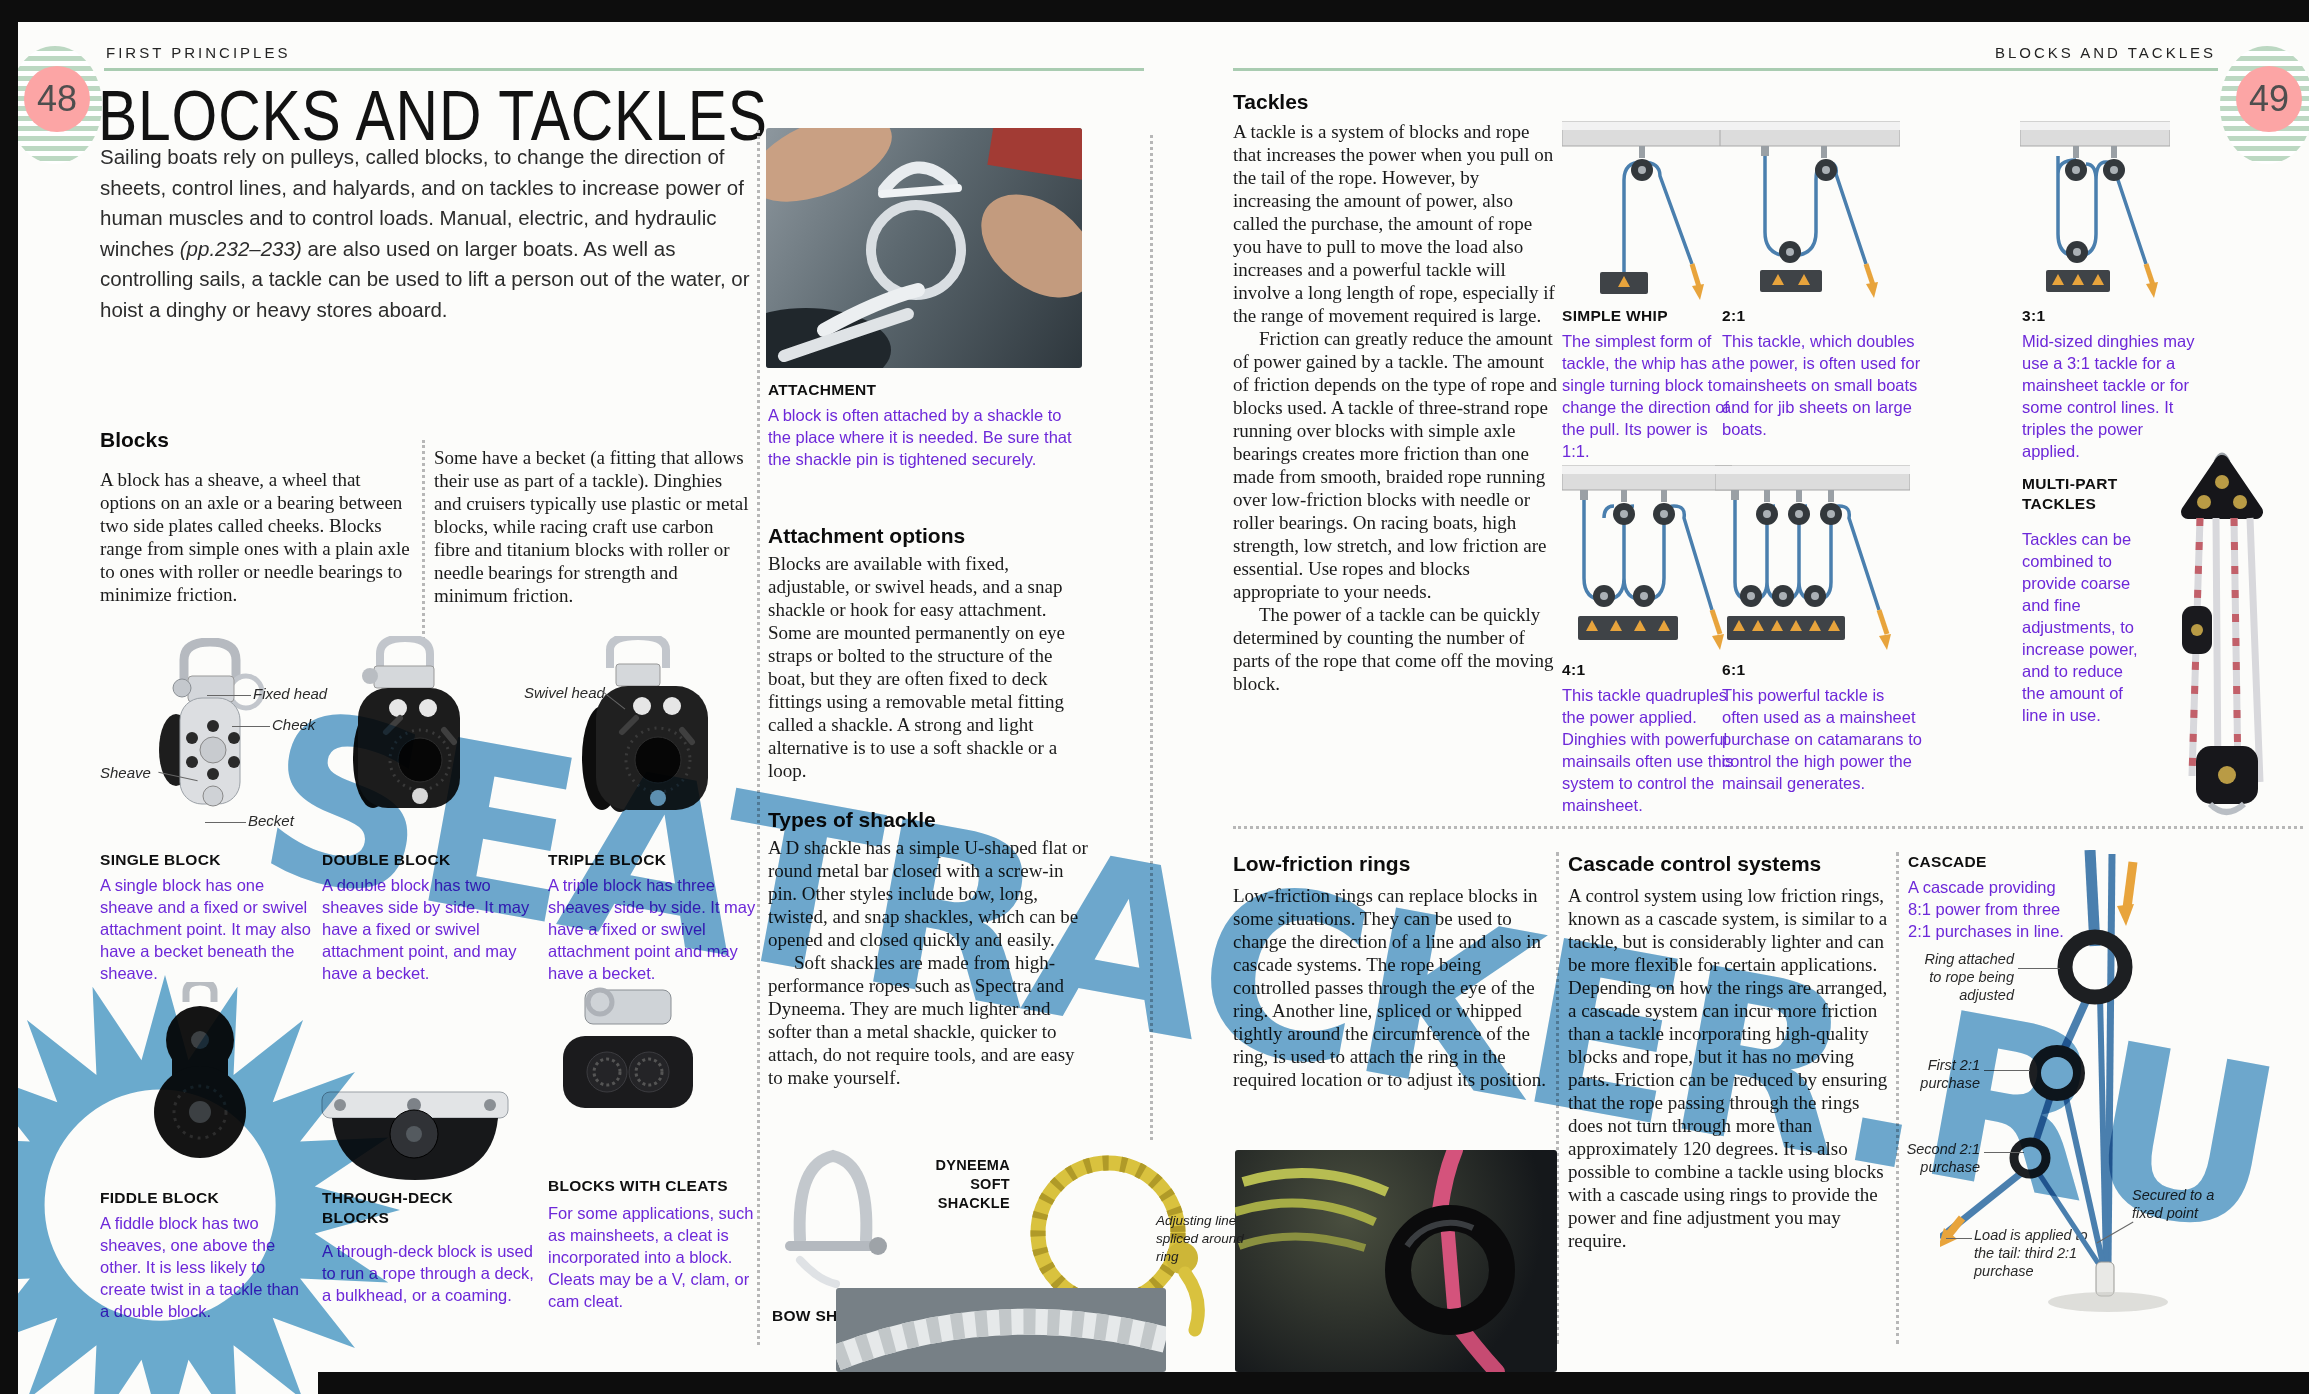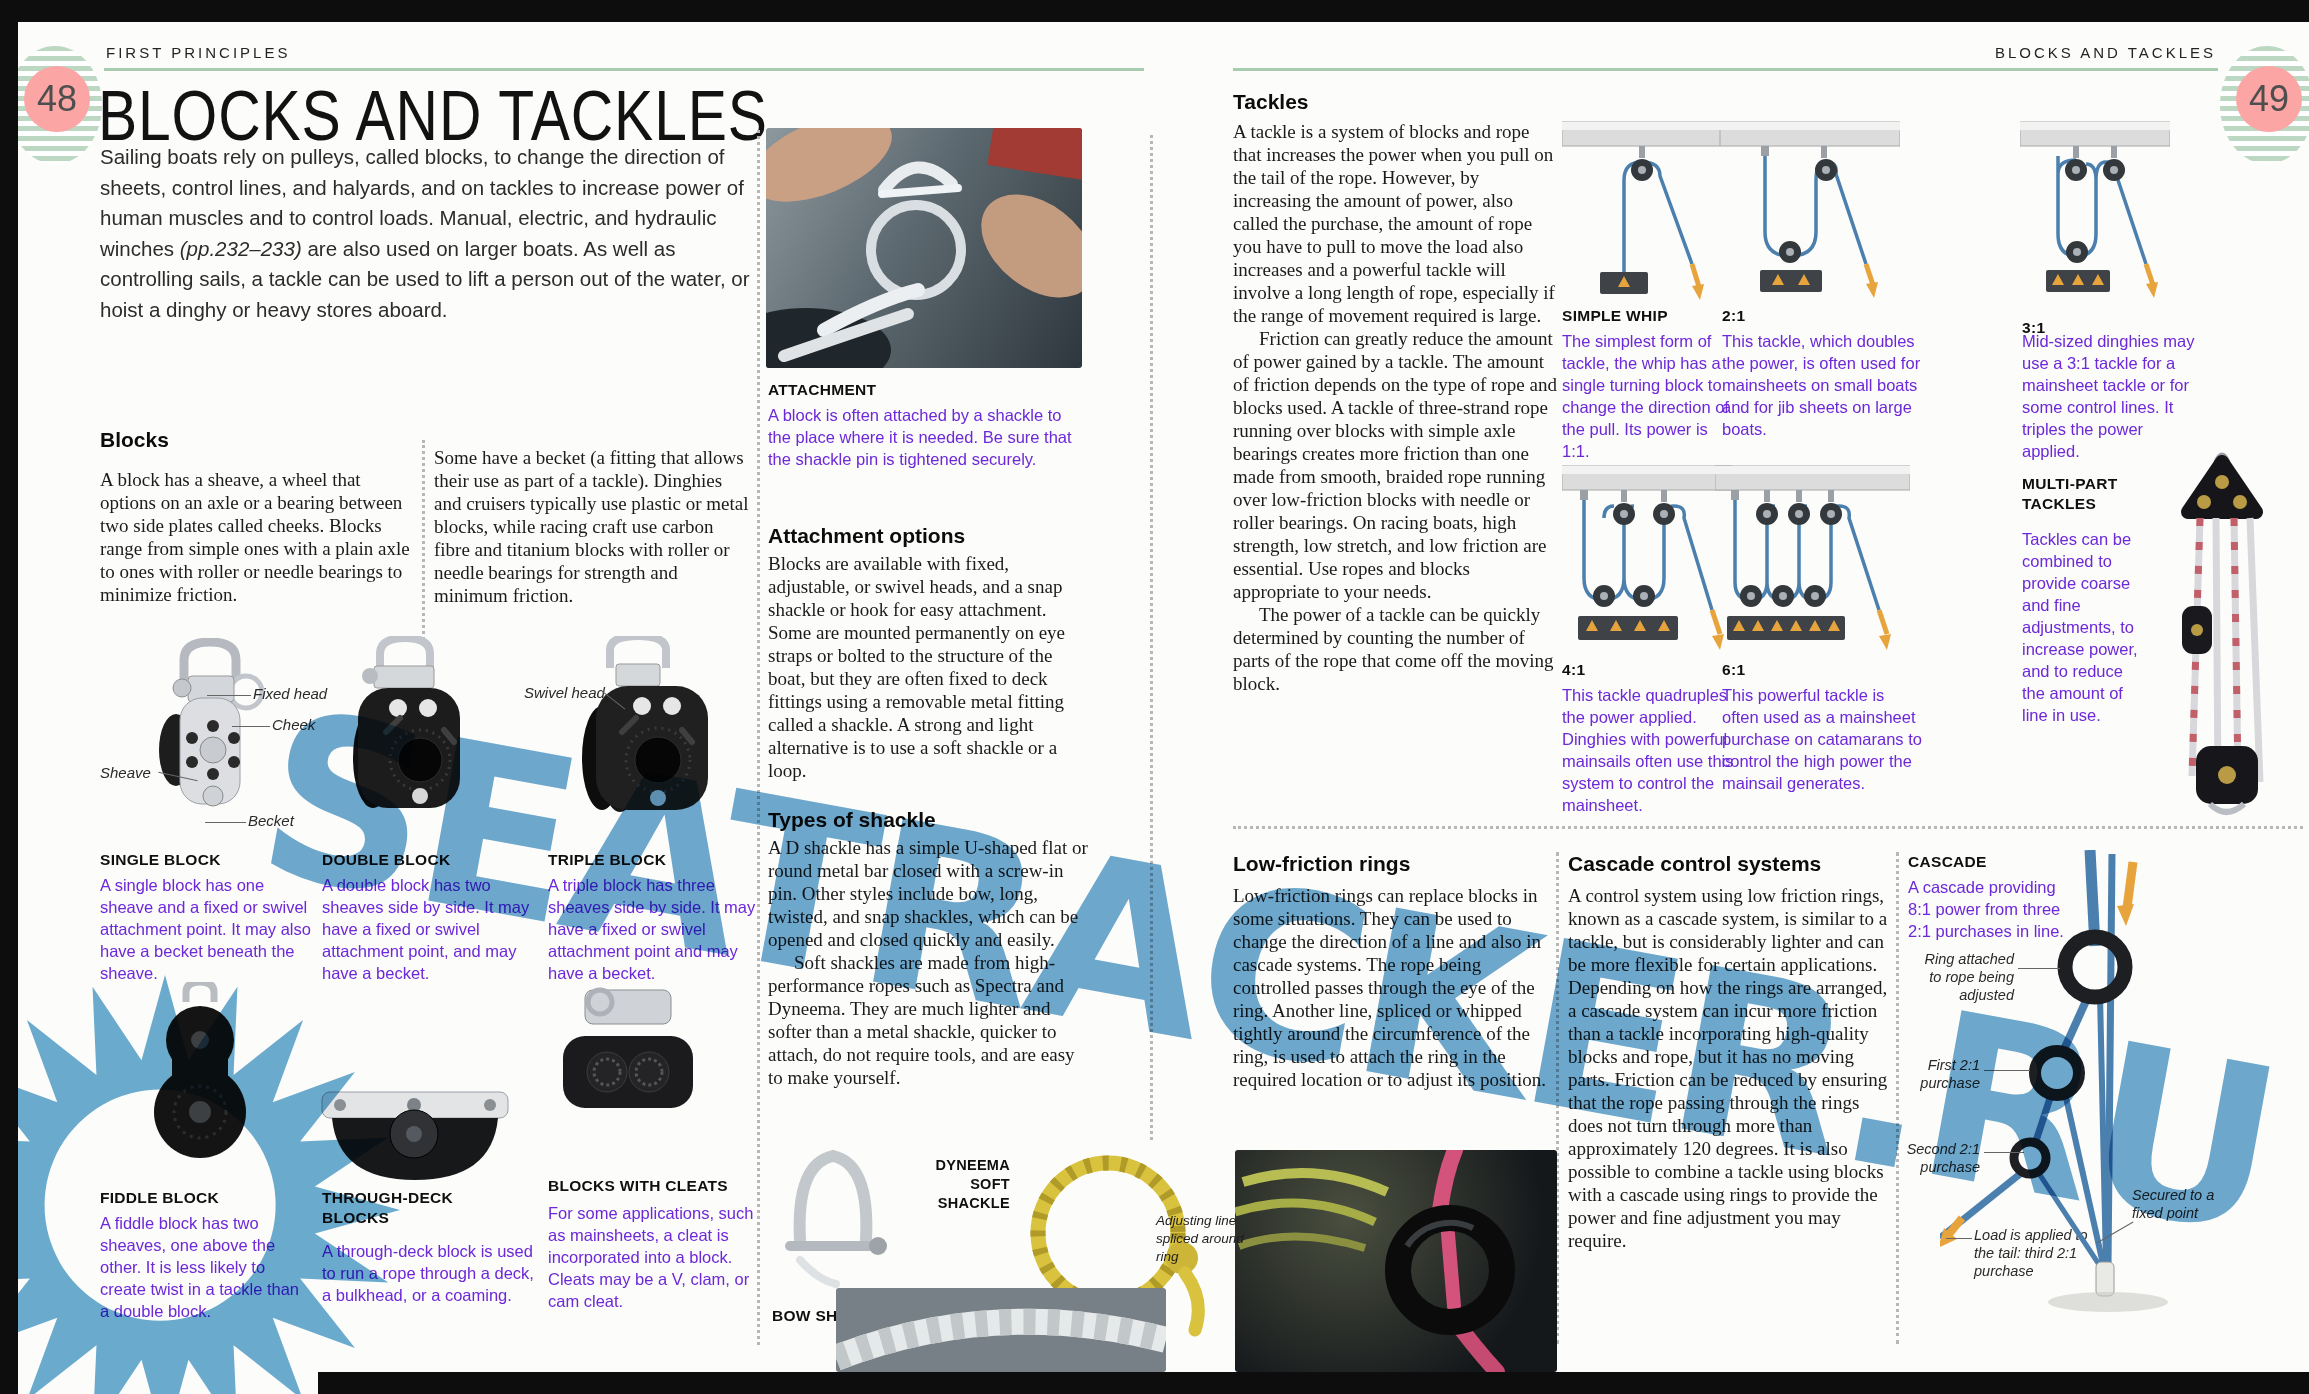--- a/index.html
+++ b/index.html
@@ -255,21 +255,21 @@
       <path d="M58 160 l6 11 h-12 z" fill="#e8a43c"></path>
       <path d="M78 160 l6 11 h-12 z" fill="#e8a43c"></path>
     <path d="M126 150 l8 24" stroke="#e8a43c" stroke-width="5"></path>
       <path d="M134 184 l-8 -14 l12 -2 z" fill="#e8a43c"></path>
   </svg>
 
   <div class="abs caph" style="left:1562px;top:306px;">SIMPLE WHIP</div>
   <div class="abs capp" style="left:1562px;top:330px;width:168px;">The simplest form of tackle, the whip has a single turning block to change the direction of the pull. Its power is 1:1.</div>
   <div class="abs caph" style="left:1722px;top:306px;">2:1</div>
   <div class="abs capp" style="left:1722px;top:330px;width:200px;">This tackle, which doubles the power, is often used for mainsheets on small boats and for jib sheets on large boats.</div>
-  <div class="abs caph" style="left:2022px;top:318px;">3:1</div>
+  <div class="abs caph" style="left:2022px;top:306px;">3:1</div>
   <div class="abs capp" style="left:2022px;top:330px;width:178px;">Mid-sized dinghies may use a 3:1 tackle for a mainsheet tackle or for some control lines. It triples the power applied.</div>
 
   <svg class="abs" style="left:1562px;top:458px;" width="170" height="196" viewBox="0 0 170 196">
     <rect x="0" y="8" width="170" height="24" fill="#dcdcdc" stroke="#a8a8a8"></rect>
       <rect x="0" y="8" width="170" height="8" fill="#f2f2f2"></rect>
     <rect x="18" y="32" width="8" height="10" fill="#9aa0a5"></rect>
       <rect x="59" y="32" width="6" height="12" fill="#9aa0a5"></rect>
       <rect x="99" y="32" width="6" height="12" fill="#9aa0a5"></rect>
     <path d="M22 42 V120 Q22 142 42 142 Q62 142 62 120 V66 M62 66 Q62 48 72 48 M62 142 M42 142 M52 48 Q42 48 42 60 M82 142 Q102 142 102 120 V66 Q102 48 112 48 Q124 48 122 60 L150 152 M62 120 Q62 142 82 142" fill="none" stroke="#4a7fae" stroke-width="3.5"></path>
     <circle cx="62" cy="56" r="11" fill="#33383c"></circle>

